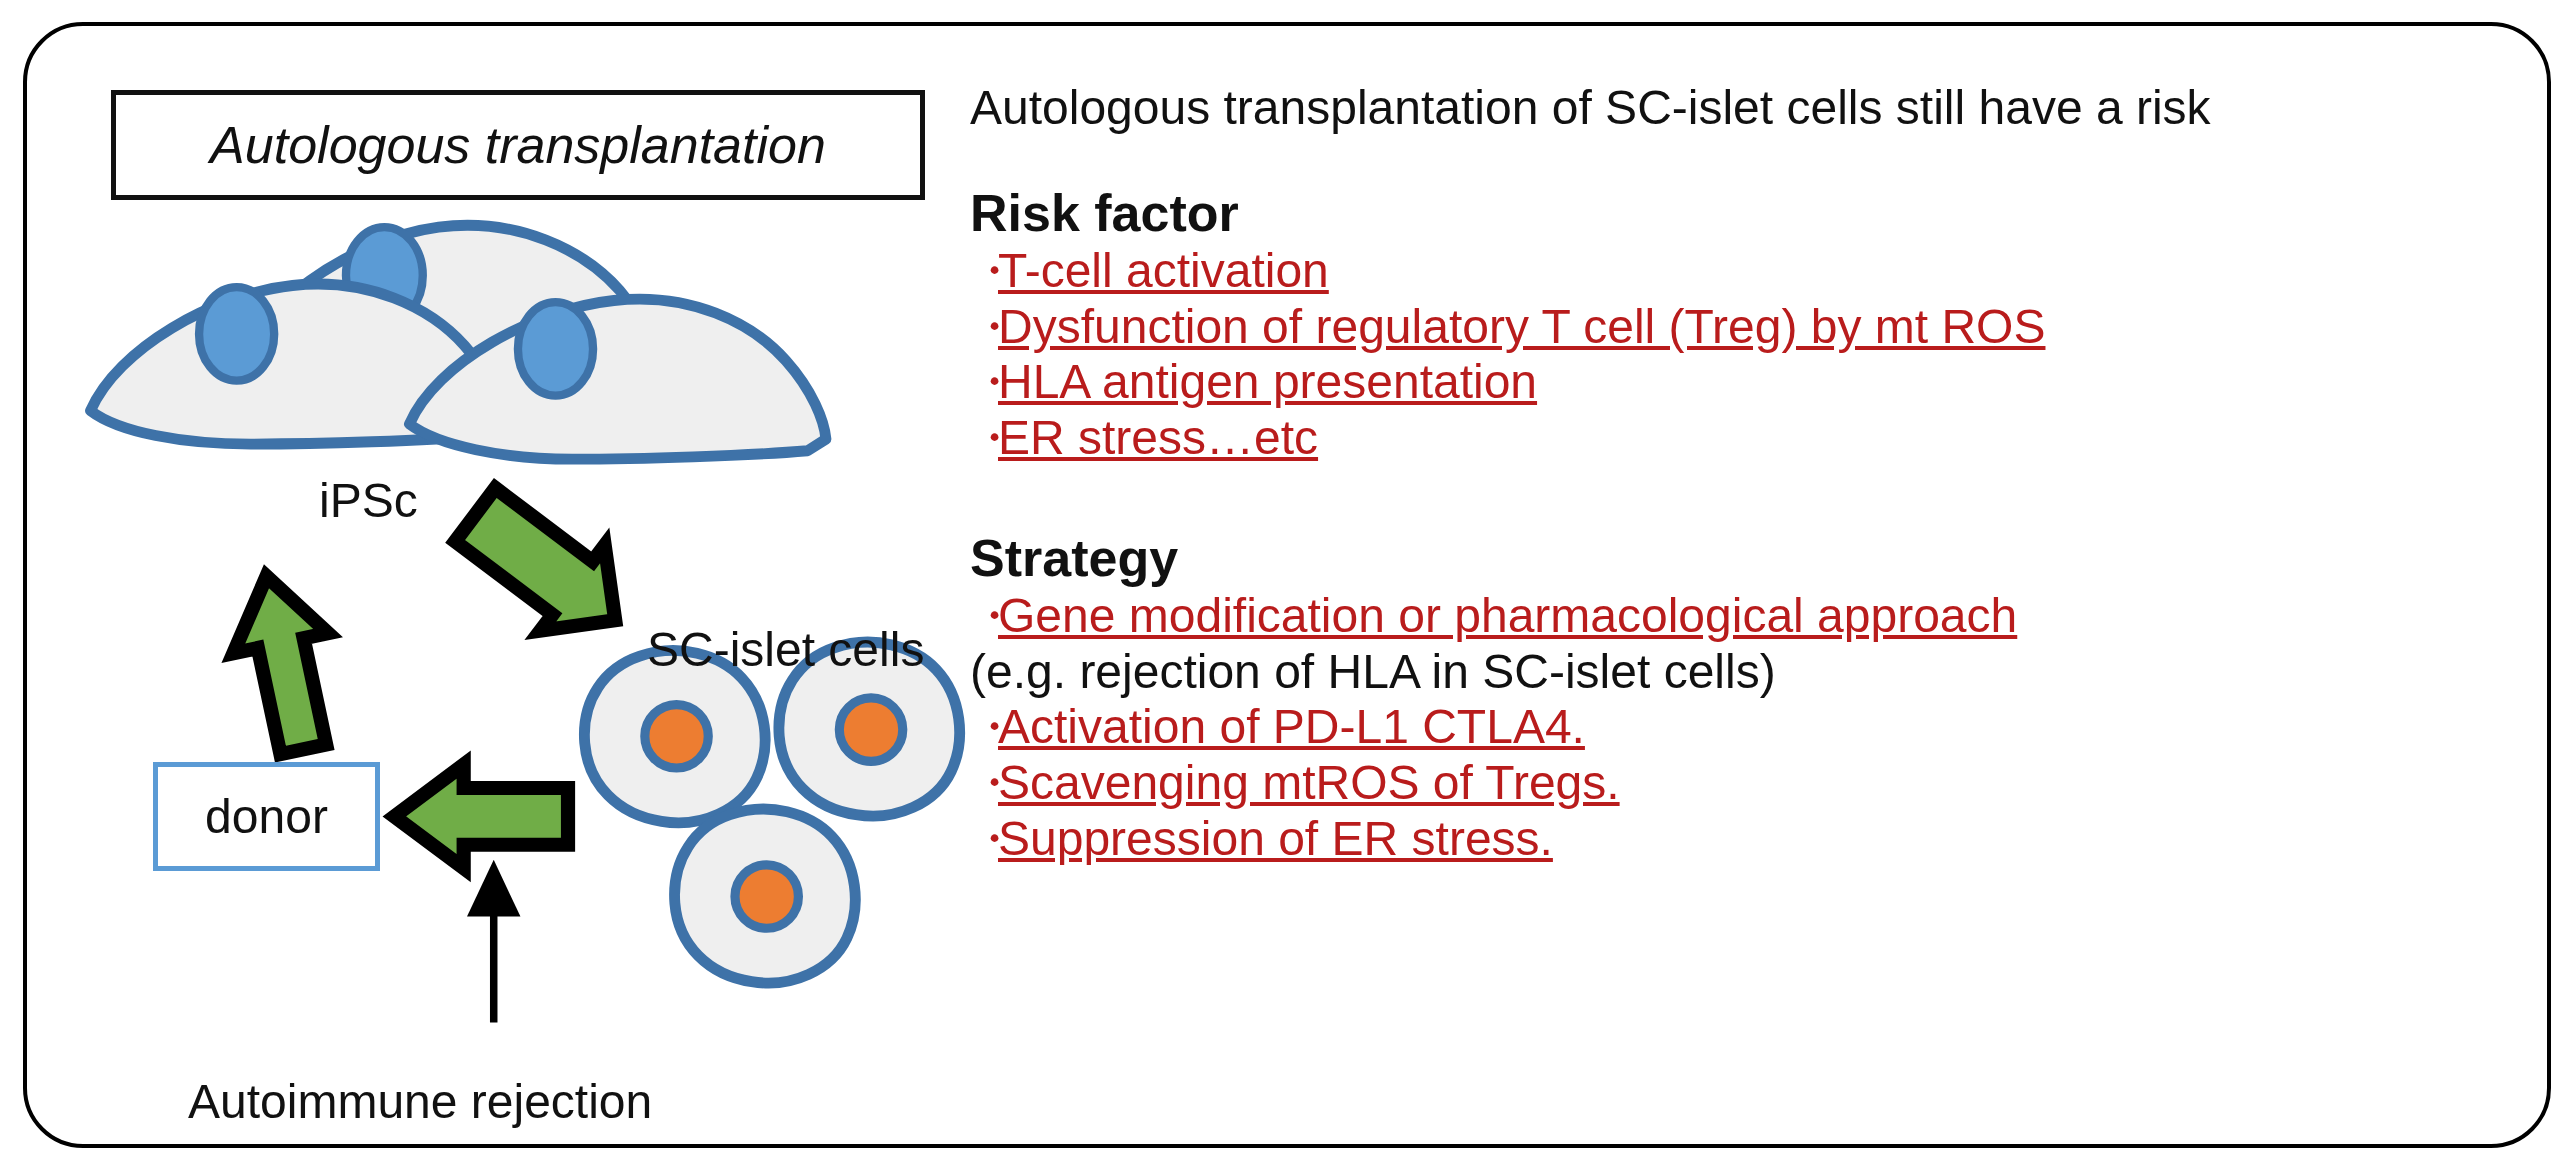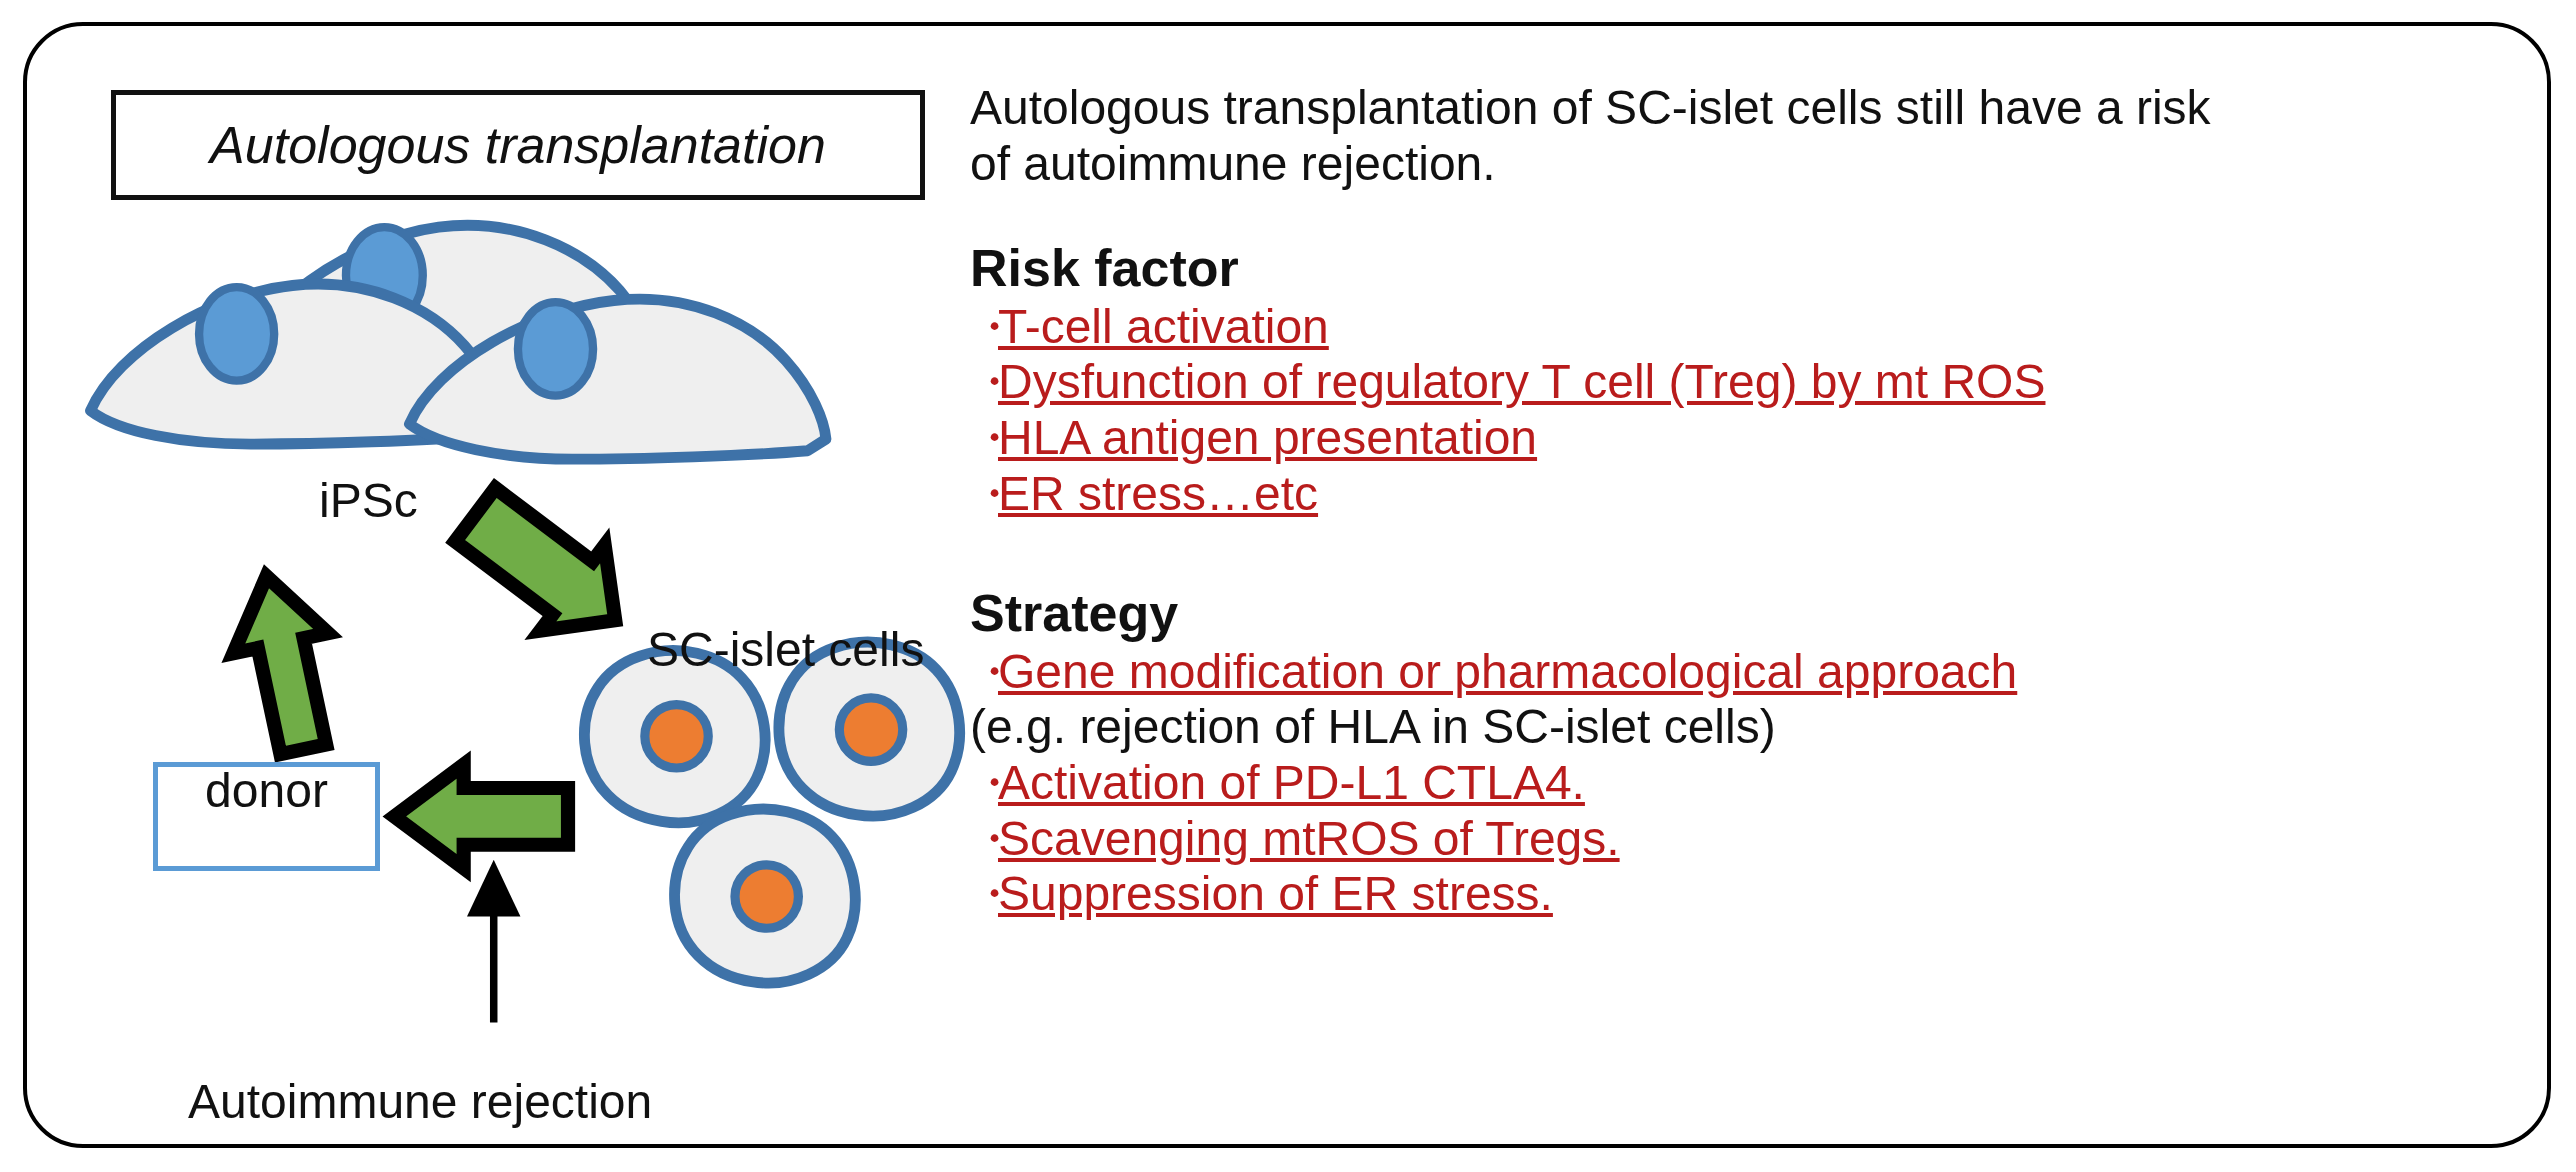--- a/index.html
+++ b/index.html
@@ -17,21 +17,21 @@
     position:absolute;left:111px;top:90px;width:814px;height:110px;
     border:5px solid #111;background:#fff;box-sizing:border-box;
     display:flex;align-items:center;justify-content:center;font-style:italic;
   }
   .title-box .title-text{font-size:52px;line-height:1;letter-spacing:0px;color:#111;white-space:nowrap;}
 
   
   .donor-box{
     position:absolute;left:153px;top:762px;width:227px;height:109px;
     border:5.8px solid #5B9BD5;background:#fff;box-sizing:border-box;
-    display:flex;justify-content:center;
+    display:flex;align-items:center;justify-content:center;
   }
   .donor-box .donor-text{font-size:48px;line-height:1;color:#111;}
 
   
   .lbl{position:absolute;font-size:48px;line-height:1;color:#111;white-space:nowrap;margin-top:36px;}
   .lbl-ipsc{left:319px;top:441px;}
   .lbl-sc{left:647px;top:590px;}
   .lbl-auto{left:188px;top:1042px;}
 
   
@@ -134,21 +134,20 @@
   <div class="donor-box">
     <span class="donor-text">donor</span>
   </div>
 
   <span class="lbl lbl-auto">Autoimmune rejection</span>
 
   <div class="panel">
 
     <p class="para">
       <span>Autologous transplantation of SC-islet cells still have a risk</span>
-      <span class="l2">of autoimmune rejection.</span>
     </p>
 
     <div class="gap-a"></div>
 
     <p class="sect-head">Risk factor</p>
 
     <ul class="bullets">
       <li>
         <span class="dot">・</span><span>T-cell activation</span>
       </li>

